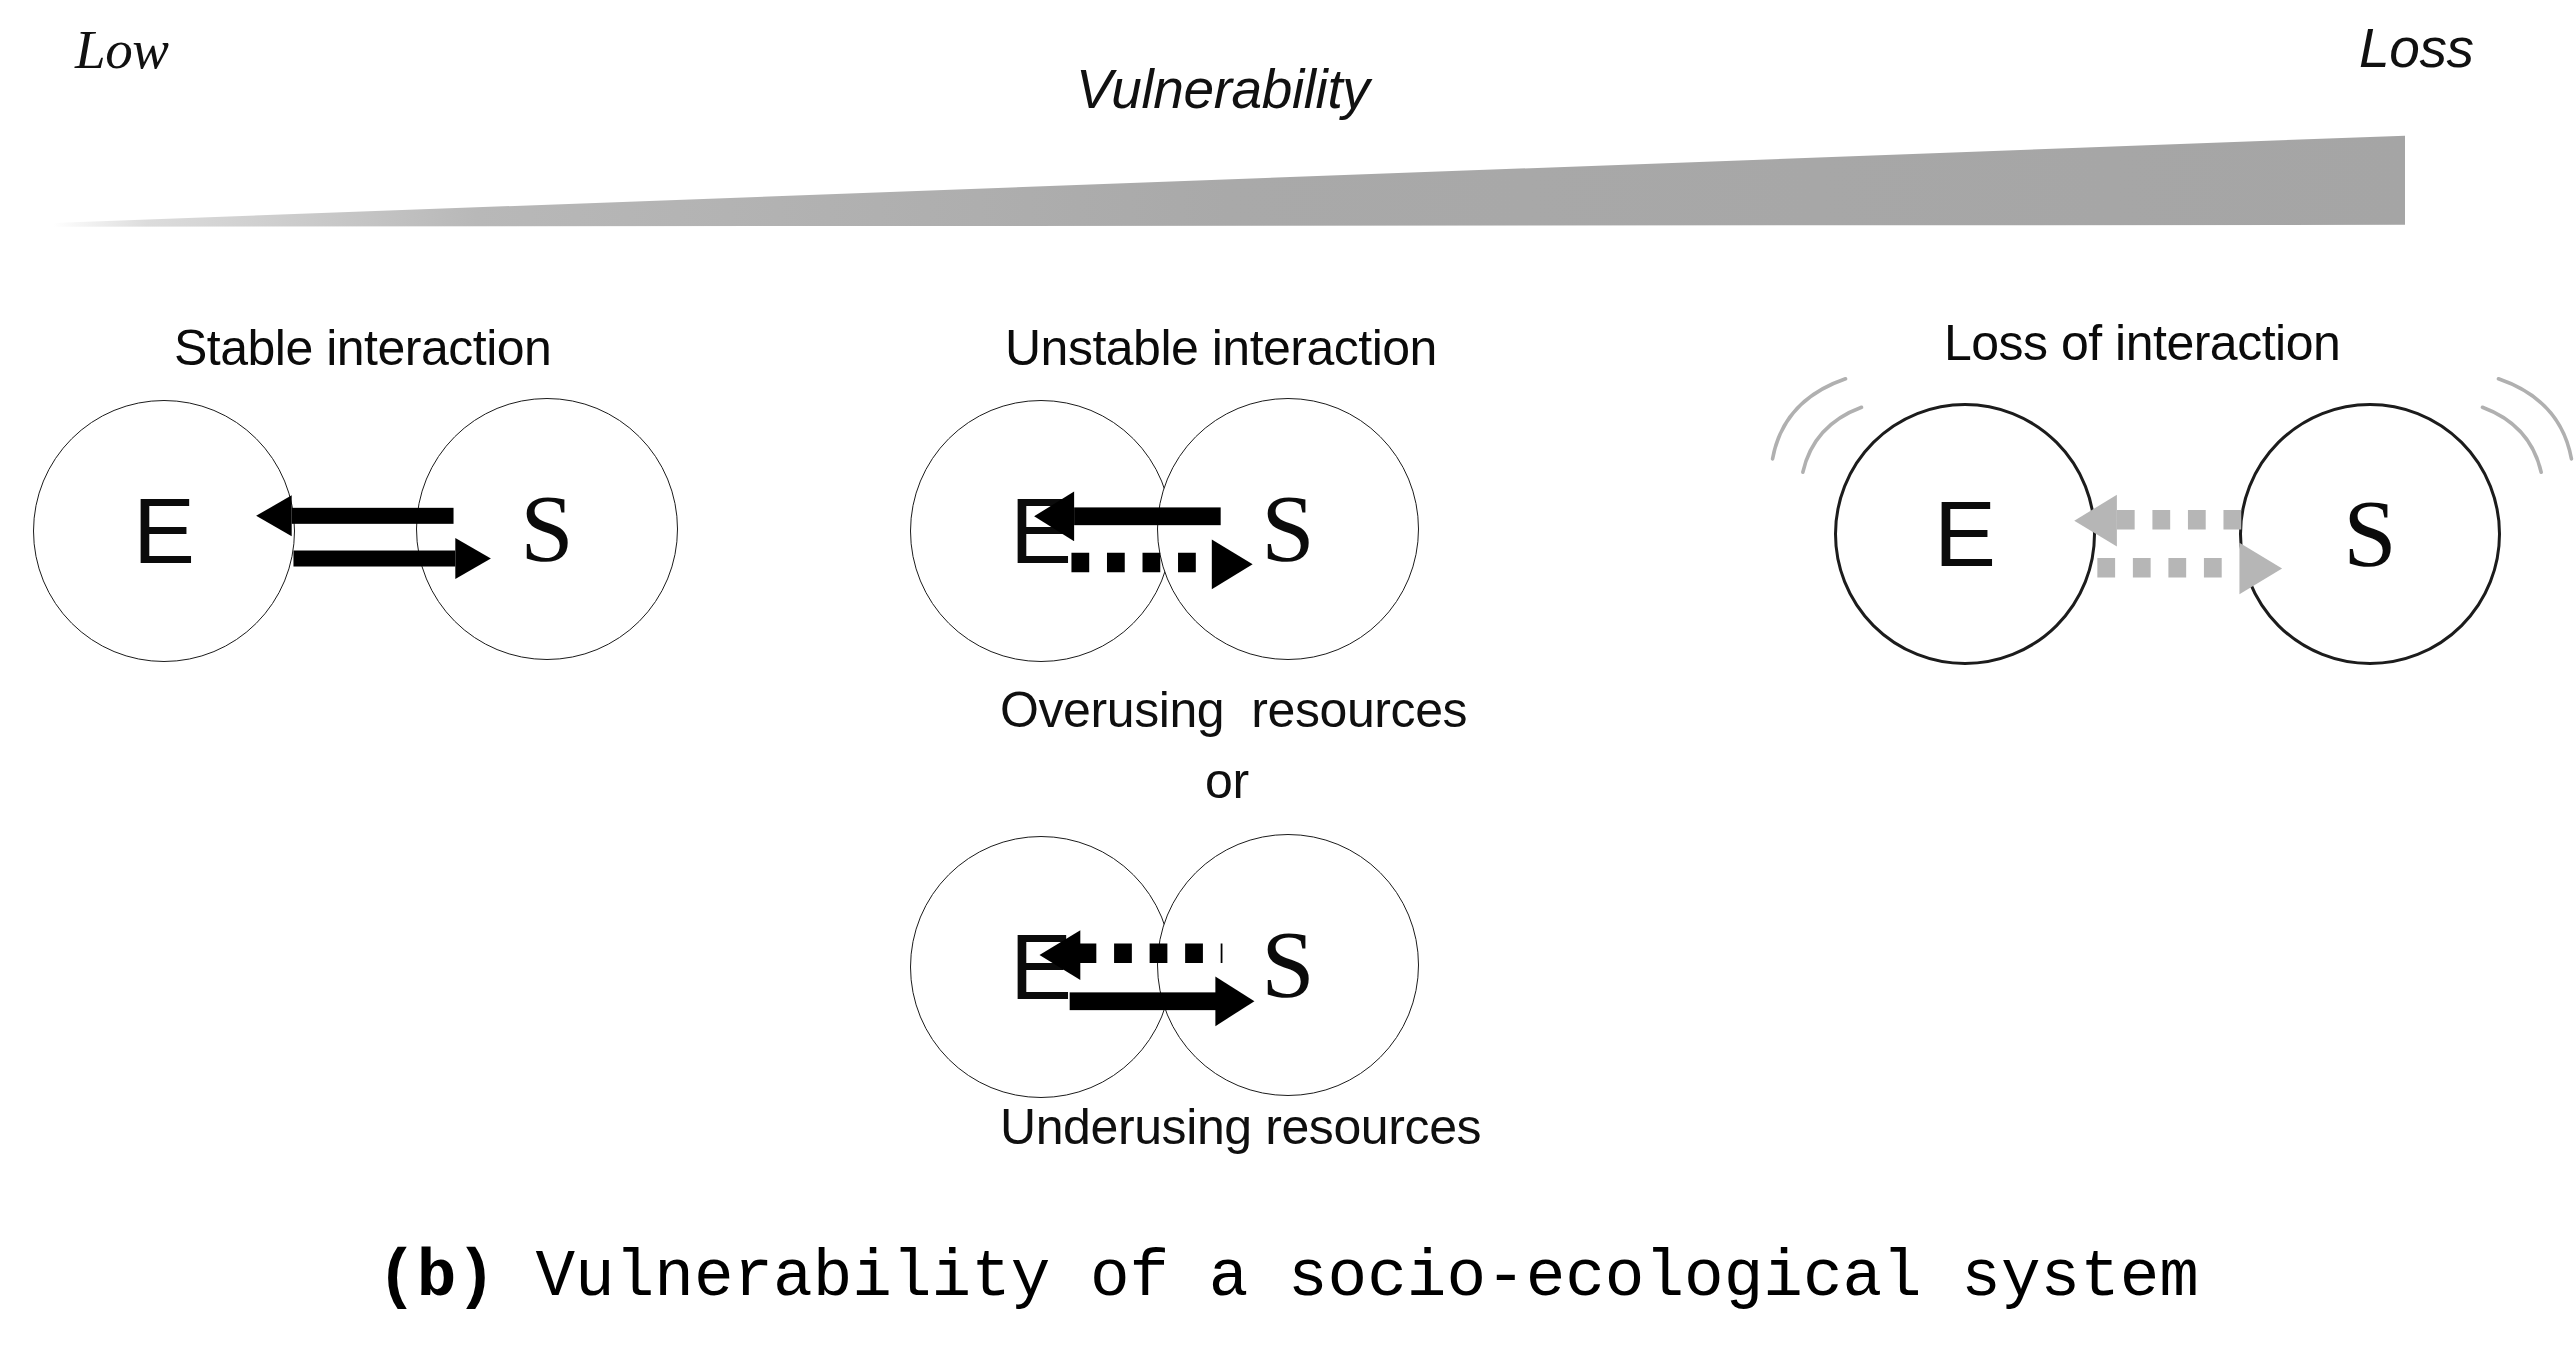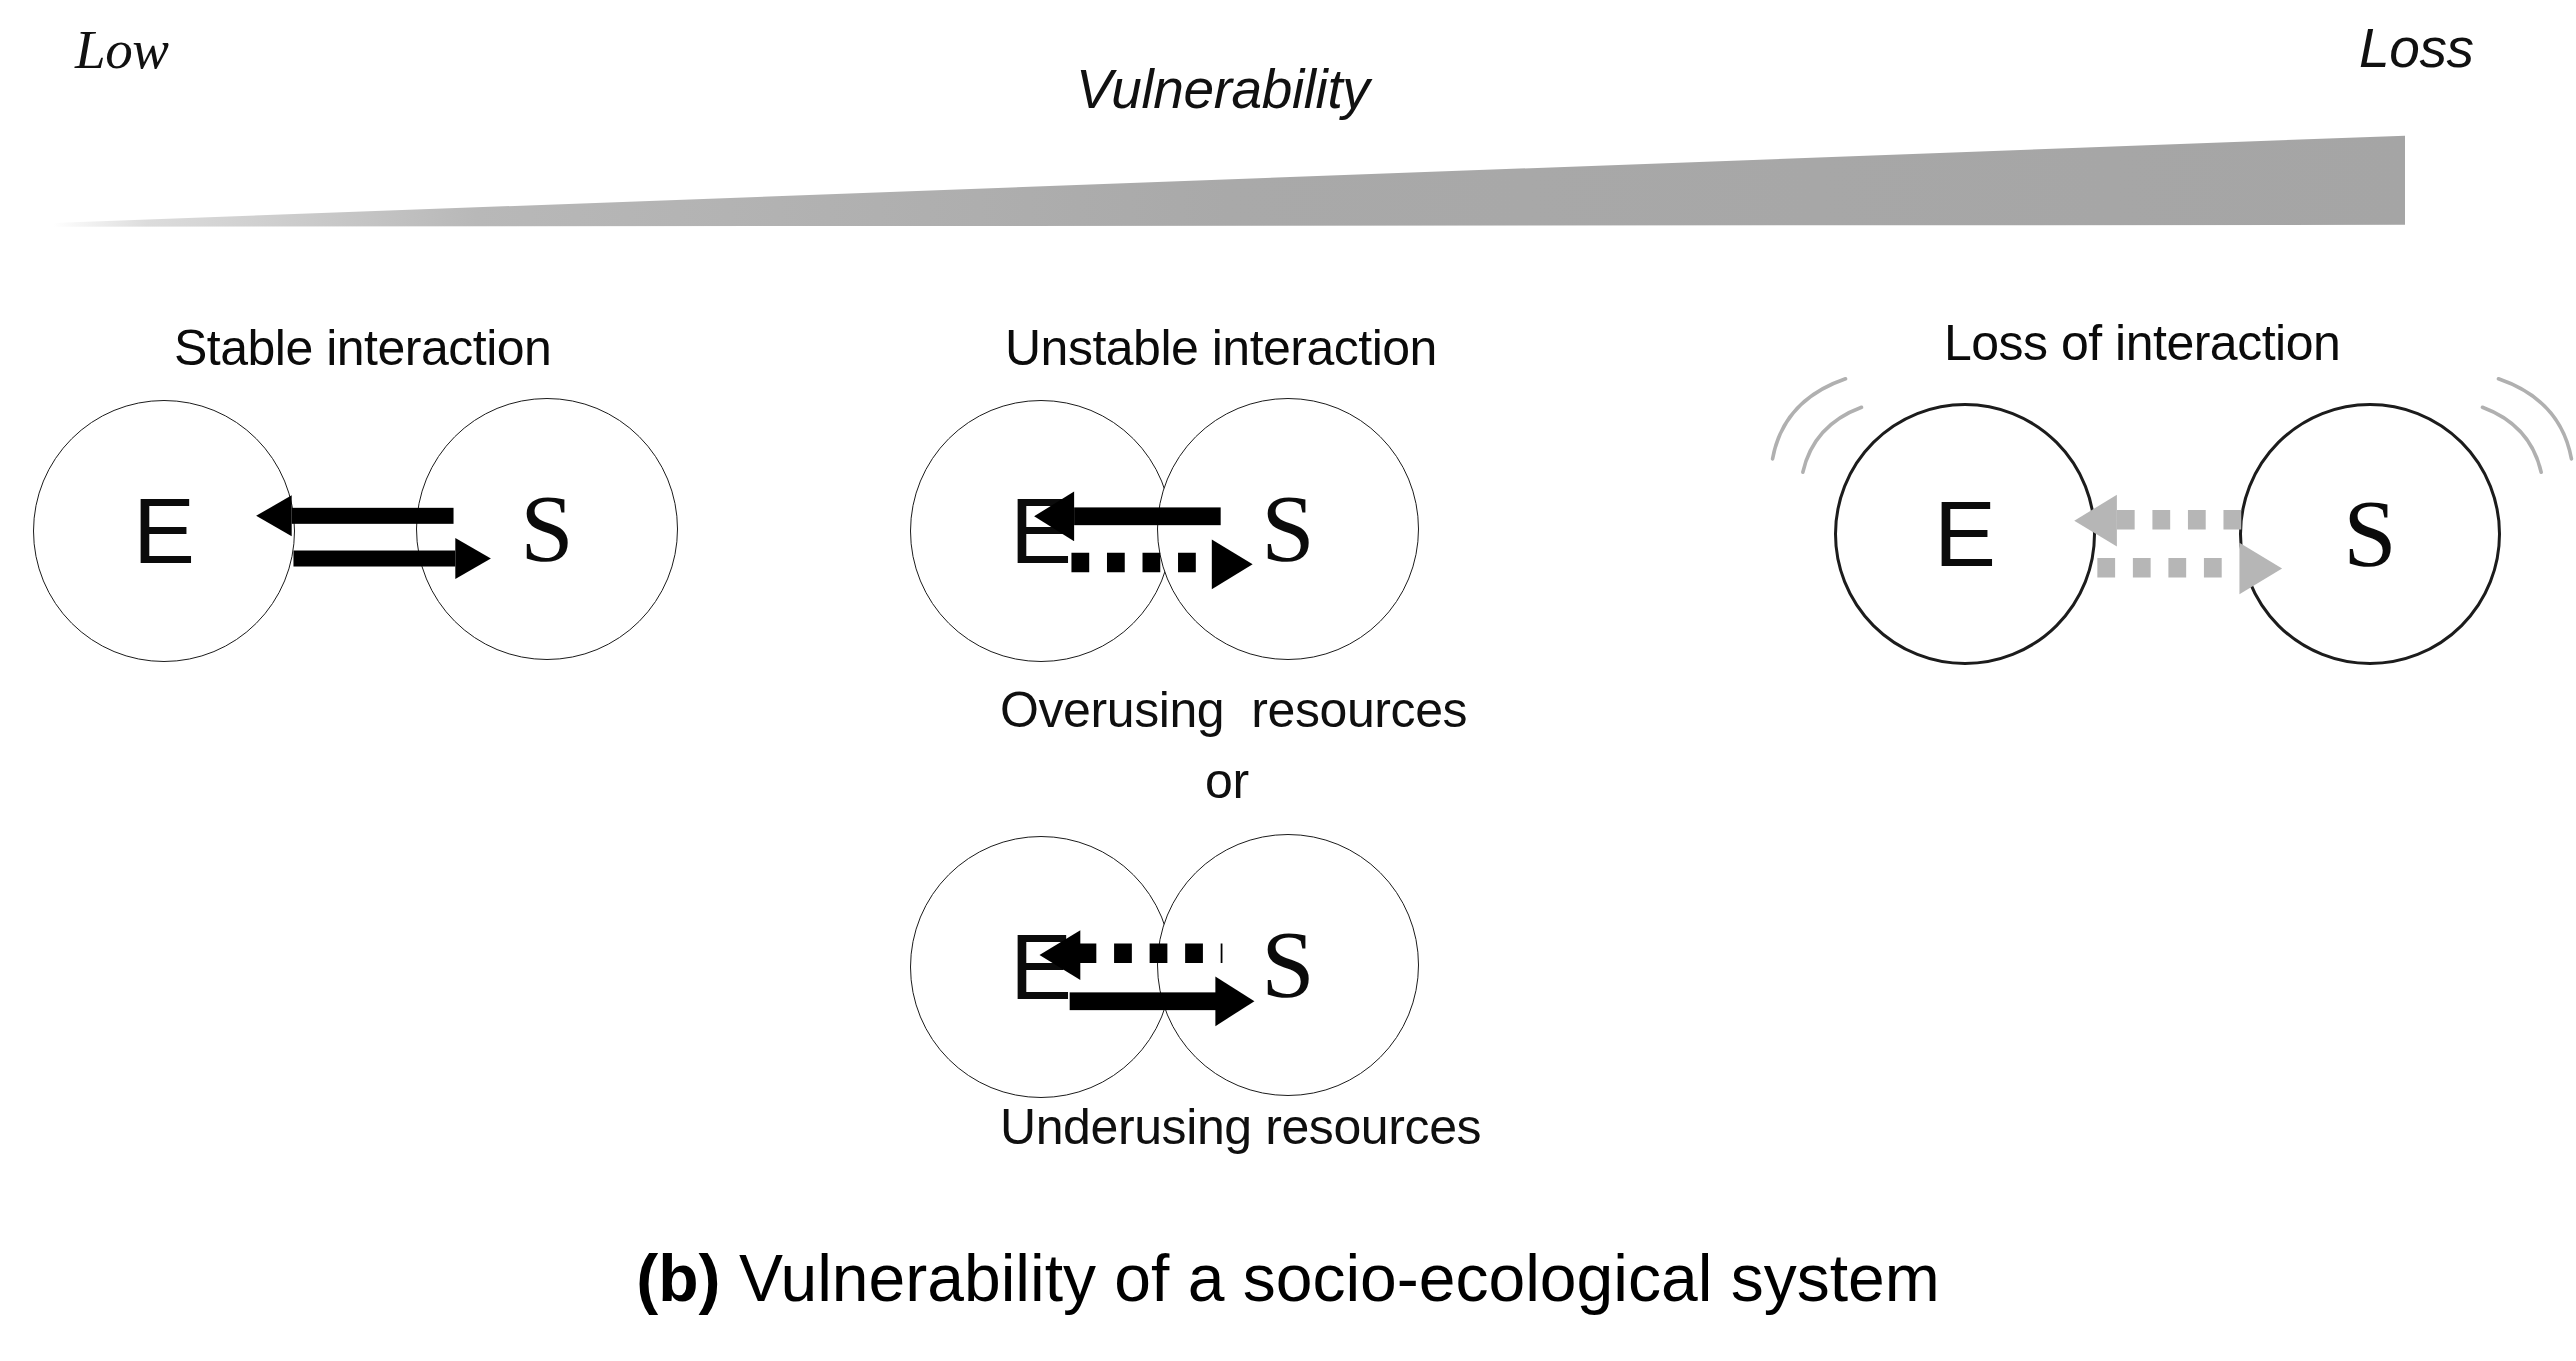--- a/index.html
+++ b/index.html
@@ -85,21 +85,21 @@
   #caption-over  { left: 1000px; top: 661px; margin-top: 20px; }
   #caption-or    { left: 1205px; top: 752px; }
   #caption-under { left: 1000px; top: 1098px; }
 
   
   #figure-caption {
     left: 0;
     top: 1240px;
     width: 2576px;
     text-align: center;
-    font-family: Liberation Sans, sans-serif;
+    font-family: Liberation Mono, monospace;
     font-size: 66px;
     color: #000000;
     white-space: nowrap;
   }
   #figure-caption .cap-b { font-weight: bold; }
 </style>
 </head>
 <body>
 
 <div id="stage">

